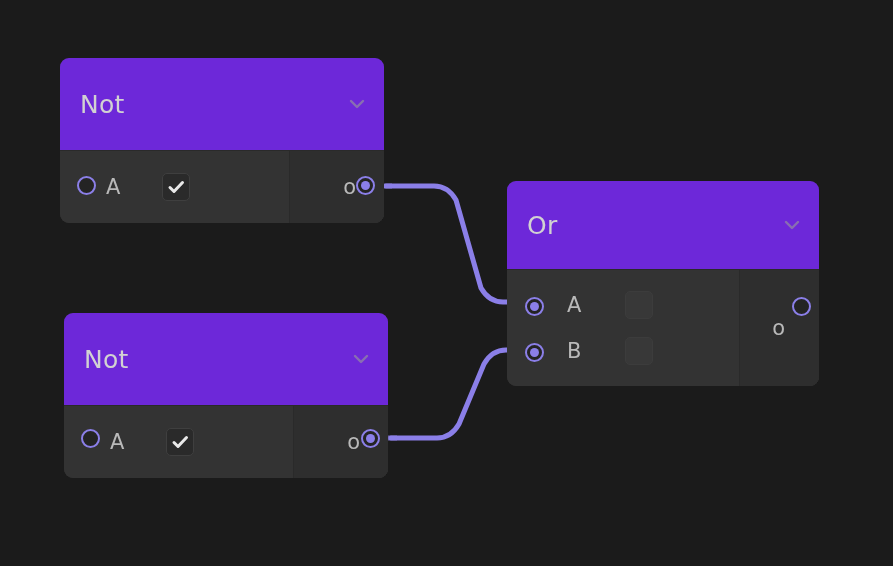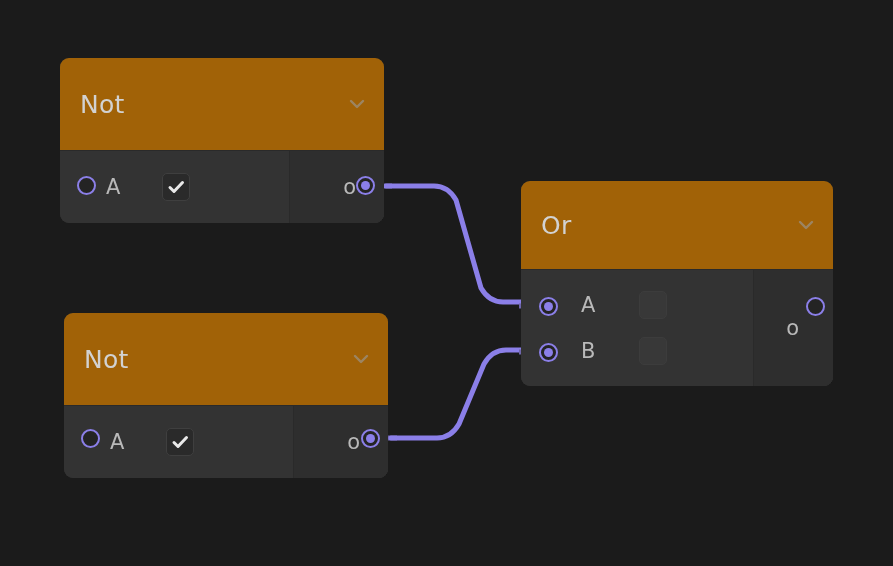--- a/index.html
+++ b/index.html
@@ -56,21 +56,21 @@
   .node-inner {
     border-radius: 9px;
     overflow: hidden;
     height: 100%;
     box-sizing: border-box;
     display: flex;
     flex-direction: column;
   }
 
   .node-header {
-    background: #a16207;
+    background: #6d28d9;
     display: flex;
     align-items: center;
     justify-content: space-between;
     padding: 0 16px 0 20px;
     box-sizing: border-box;
     flex: none;
   }
   .node-title {
     color: #d2d2d2;
     font-size: 25px;
@@ -252,21 +252,21 @@
           <div class="io-row output-row" style="height:72px; padding-right:28px; gap:12px;">
             <span class="io-label">o</span>
           </div>
         </div>
       </div>
     </div>
     <span class="port port-abs" style="left:17px; top:116px;"></span>
     <span class="port port-abs connected" style="left:297px; top:116px;"></span>
   </div>
 
-  <div class="node" style="left:521px; top:181px; width:312px; height:205px;">
+  <div class="node" style="left:507px; top:181px; width:312px; height:205px;">
     <div class="node-inner">
       <div class="node-header" style="height:88px;">
         <span class="node-title">Or</span>
         <span class="chevron">
           <svg width="22" height="22" viewBox="0 0 22 22">
             <path d="M5 8 L11 14 L17 8" fill="none" stroke="#9a9a9a" stroke-width="2.4" stroke-linecap="round" stroke-linejoin="round"></path>
           </svg>
         </span>
       </div>
       <div class="node-body">

